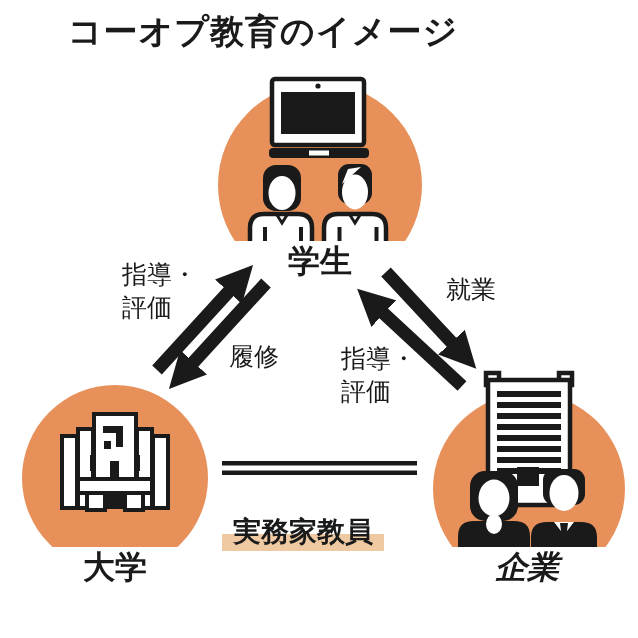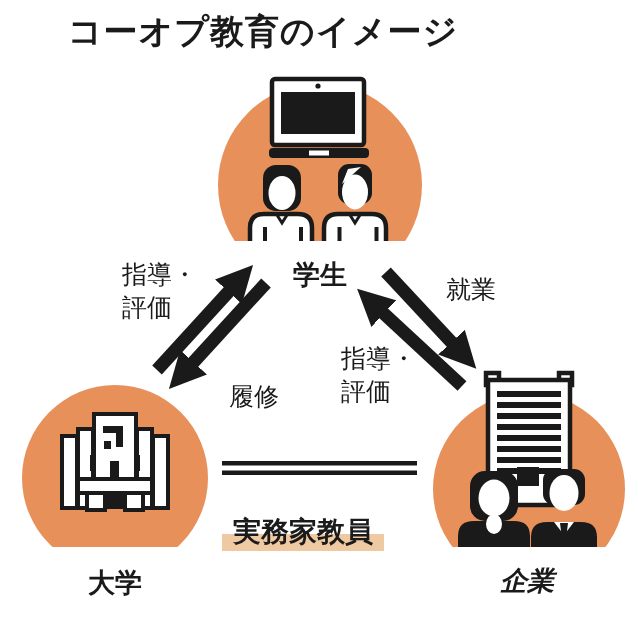--- a/index.html
+++ b/index.html
@@ -6,31 +6,31 @@
   .canvas{
     position:relative;width:638px;height:638px;background:#ffffff;overflow:hidden;
     font-family:"Liberation Sans","DejaVu Sans",sans-serif;color:#1a1a1a;
   }
   .art{position:absolute;left:0;top:0;}
   .txt{position:absolute;white-space:pre-line;}
   .title{
     left:0;top:9px;width:526px;text-align:center;
     font-size:34px;font-weight:700;letter-spacing:1px;
   }
-  .node-label{font-size:27px;font-weight:700;line-height:1.05;transform:translateX(-50%);margin-top:16px;}
+  .node-label{font-size:32px;font-weight:700;line-height:1.05;transform:translateX(-50%);}
   .students-label{left:320px;top:245px;}
-  .university-label{left:115px;top:553px;}
+  .university-label{left:115px;top:553px;font-family:Liberation Mono, monospace;}
   .company-label{left:527px;top:551px;font-style:italic;}
   .practitioner-label{
     left:545px;top:585px;transform:translateX(-50%);
     font-size:31px;font-weight:400;letter-spacing:4px;white-space:nowrap;
   }
   .edge-label{font-size:25px;font-weight:500;line-height:33px;}
   .guide-left{left:122px;top:258px;}
-  .enroll-label{left:229px;top:340px;margin-top:40px;}
+  .enroll-label{left:229px;top:340px;}
   .employment-label{left:446px;top:273px;}
   .guide-right{left:341px;top:342px;}
   .program{left:222px;top:481px;font-size:28px;font-weight:700;line-height:34px;}
   .program .hl{
     display:block;width:fit-content;padding:0 11px 2px 11px;
     background:linear-gradient(180deg, rgba(0,0,0,0) 52%, #efc9a1 52%);
   }
 </style>
 </head>
 <body>

